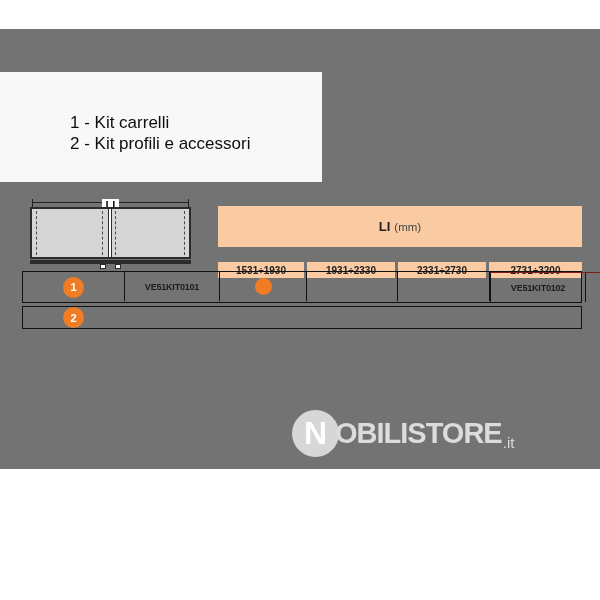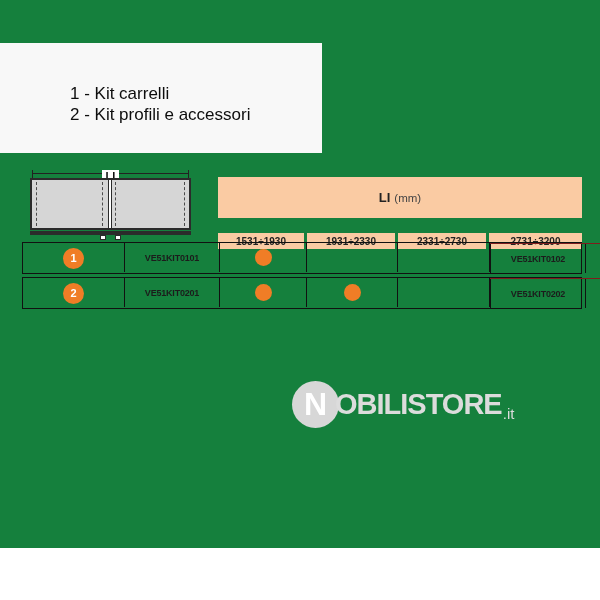--- a/index.html
+++ b/index.html
@@ -1,18 +1,18 @@
 <!DOCTYPE html>
 <html><head>
 <meta charset="utf-8">
 <style>
   html,body{margin:0;padding:0;background:#fff;}
   .canvas{
-    position:relative;width:600px;height:548px;background:#15803d;overflow:hidden;
-    font-family:"Liberation Sans",sans-serif;color:#1a1a1a;
+    position:relative;width:600px;height:440px;background:#737373;overflow:hidden;
+    font-family:"Liberation Sans",sans-serif;color:#1a1a1a;margin-top:29px;
   }
   
   .top-gray-box{position:absolute;left:0;top:43px;width:322px;height:110px;background:#f8f8f8;}
   
   .legend{position:absolute;left:70px;top:83px;font-size:17px;line-height:21px;color:#0d0d0d;}
   
   .dim-line{position:absolute;left:32px;top:173px;width:157px;border-top:1px solid #222;}
   .dim-tick{position:absolute;top:-4px;width:1px;height:8px;background:#222;}
   .dim-tick.left{left:0;}
   .dim-tick.right{right:0;}
@@ -132,40 +132,16 @@
             </div>
           <div class="cell c3"></div>
         </div>
       </div>
     </div>
 
     <div class="tgroup">
       <div class="gcell">
         <span class="gnum">2</span>
       </div>
-      <div class="rows">
-        <div class="trow">
-          <div class="code">VE51KIT0201</div>
-          <div class="cell c0">
-              <span class="dot"></span>
-            </div>
-          <div class="cell c1">
-              <span class="dot"></span>
-            </div>
-          <div class="cell c2"></div>
-          <div class="cell c3"></div>
-        </div>
-        <div class="trow">
-          <div class="code">VE51KIT0202</div>
-          <div class="cell c0"></div>
-          <div class="cell c1"></div>
-          <div class="cell c2">
-              <span class="dot"></span>
-            </div>
-          <div class="cell c3">
-              <span class="dot"></span>
-            </div>
-        </div>
-      </div>
     </div>
 
   </div>
 </div>
 
 </body></html>

